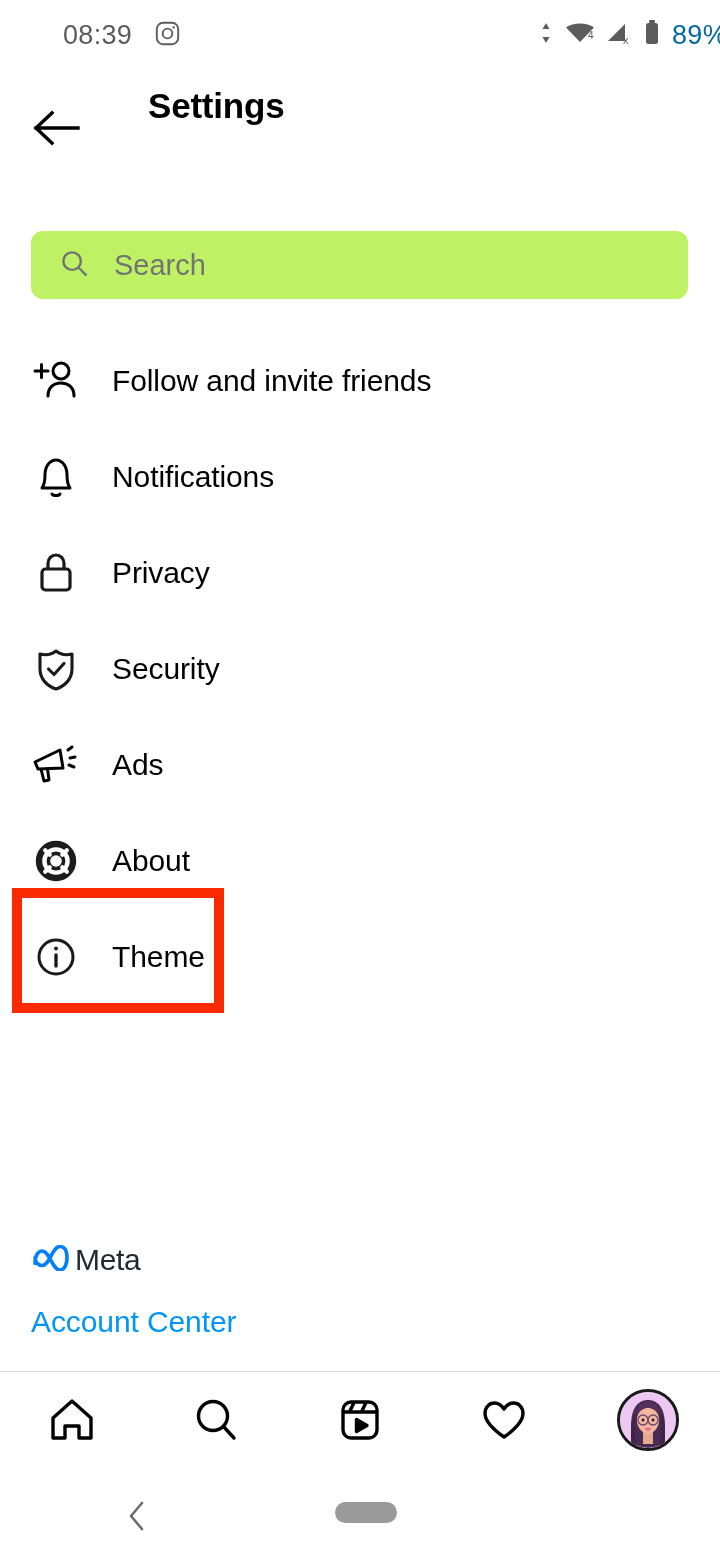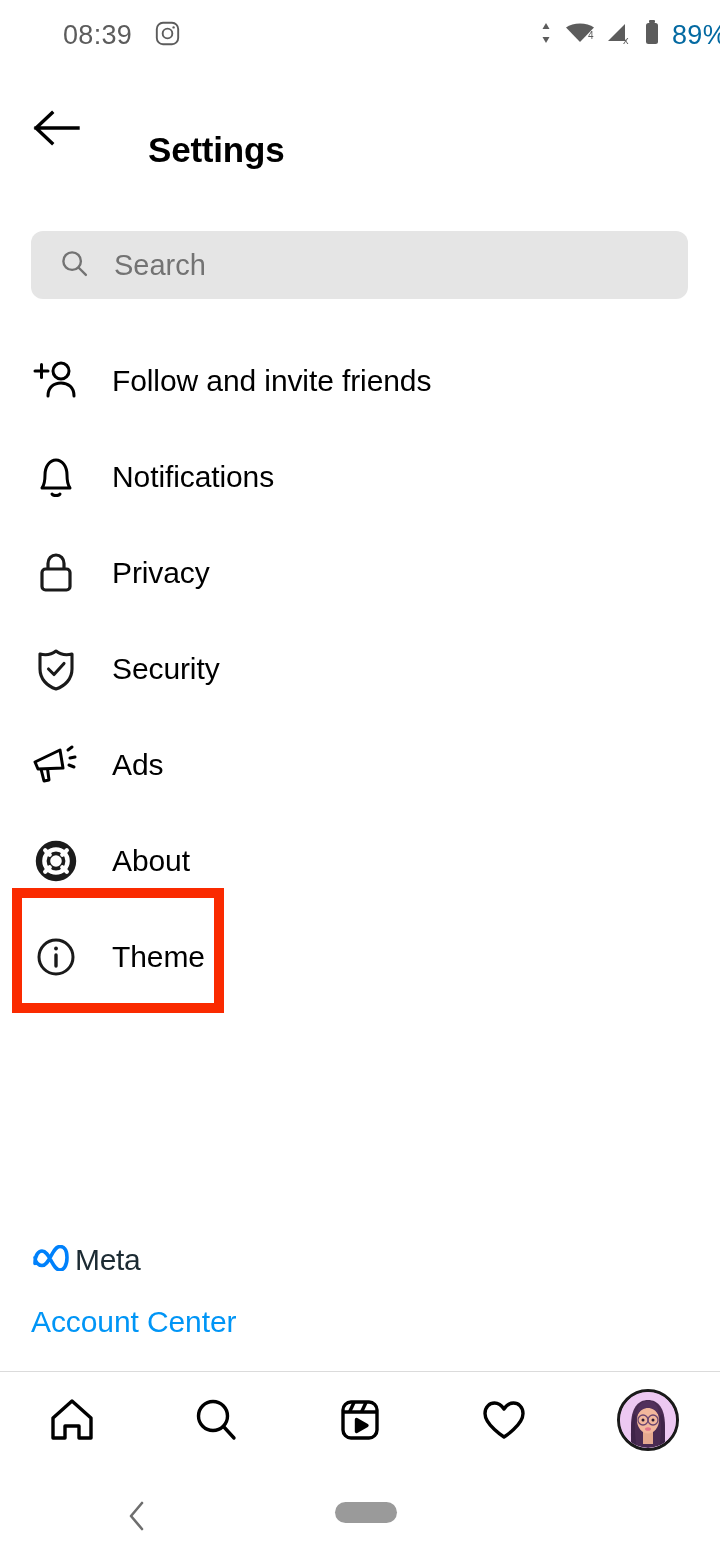--- a/index.html
+++ b/index.html
@@ -41,42 +41,42 @@
     letter-spacing: 0.3px;
     margin-left: 2px;
   }
 
   
   #header {
     position: absolute;
     top: 86px; left: 0;
     width: 720px; height: 84px;
     display: flex;
-    align-items: flex-end;
+    align-items: flex-start;
   }
   #back-button {
     width: 84px; height: 84px;
     margin-left: 14px;
     display: flex; align-items: center; justify-content: center;
     cursor: pointer;
   }
   #page-title {
     font-size: 35px;
     font-weight: bold;
     color: #000000;
     margin-left: 50px;
     letter-spacing: -0.2px;
   }
 
   
   #search-bar {
     position: absolute;
     top: 231px; left: 31px;
     width: 657px; height: 68px;
-    background: #e5e5e5;
+    background: #bef264;
     border-radius: 12px;
     display: flex;
     align-items: center;
     padding-left: 28px;
     cursor: text;
   }
   #search-placeholder {
     font-size: 29px;
     color: #737373;
     margin-left: 25px;

